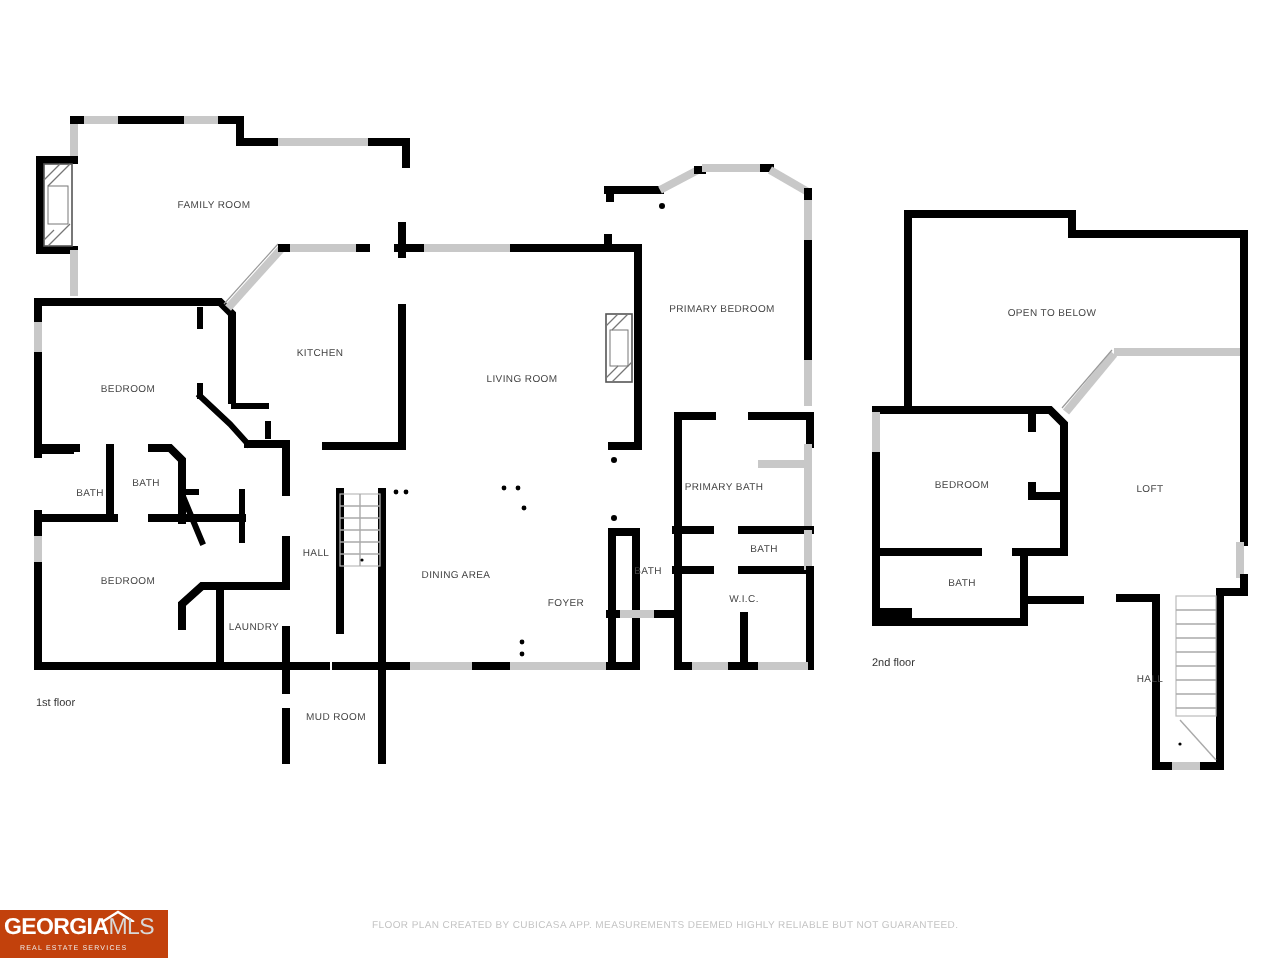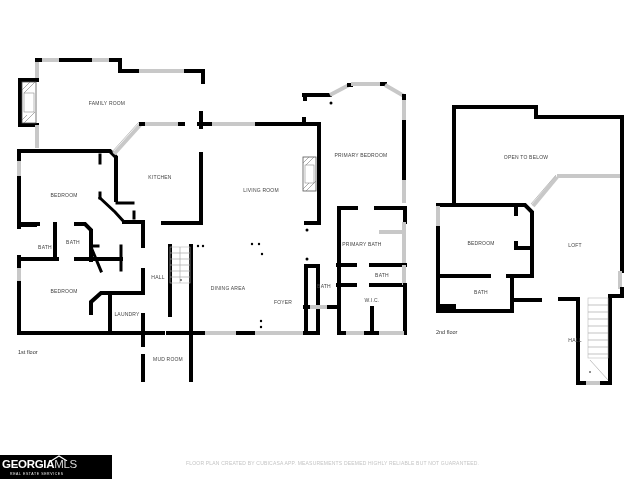--- a/index.html
+++ b/index.html
@@ -9,21 +9,21 @@
     .wall-thin { stroke: #000; stroke-width: 3; fill: none; stroke-linecap: square; }
     .win { stroke: #c8c8c8; stroke-width: 4; fill: none; }
     .win-edge { stroke: #999; stroke-width: 0.6; fill: none; }
     .stair { stroke: #aaa; stroke-width: 0.7; fill: none; }
     .fp { fill: #fff; stroke: #555; stroke-width: 0.8; }
     .hatch { stroke: #777; stroke-width: 0.6; }
     .col { fill: #000; }
     .room-label { position: absolute; font-size: 5px; color: #444; letter-spacing: 0.2px; white-space: nowrap; transform: translate(-50%, -50%); text-transform: uppercase; }
     .floor-label { position: absolute; font-size: 5.5px; color: #333; white-space: nowrap; }
     .disclaimer { position: absolute; left: 186px; top: 460px; font-size: 5px; color: #c4c4c4; letter-spacing: 0.2px; white-space: nowrap; text-transform: uppercase; }
-    .logo { position: absolute; left: 0; top: 455px; width: 84px; height: 24px; background: #000000; color: #fff; padding-left: 28px; }
+    .logo { position: absolute; left: 0; top: 455px; width: 84px; height: 24px; background: #c2410c; color: #fff; }
     .logo-main { position: absolute; left: 2px; top: 3px; font-size: 11.5px; font-weight: bold; letter-spacing: -0.3px; color: #fff; white-space: nowrap; }
     .logo-main .mls { color: #d8d8d8; font-weight: normal; }
     .logo-sub { position: absolute; left: 10px; top: 17px; font-size: 3.5px; color: #eee; letter-spacing: 0.6px; white-space: nowrap; }
     .logo-roof { position: absolute; left: 50px; top: 0px; width: 18px; height: 6px; }
   </style>
 </head>
 <body>
 
 <svg id="plan" viewBox="0 0 640 480" xmlns="http://www.w3.org/2000/svg">
   <g>

